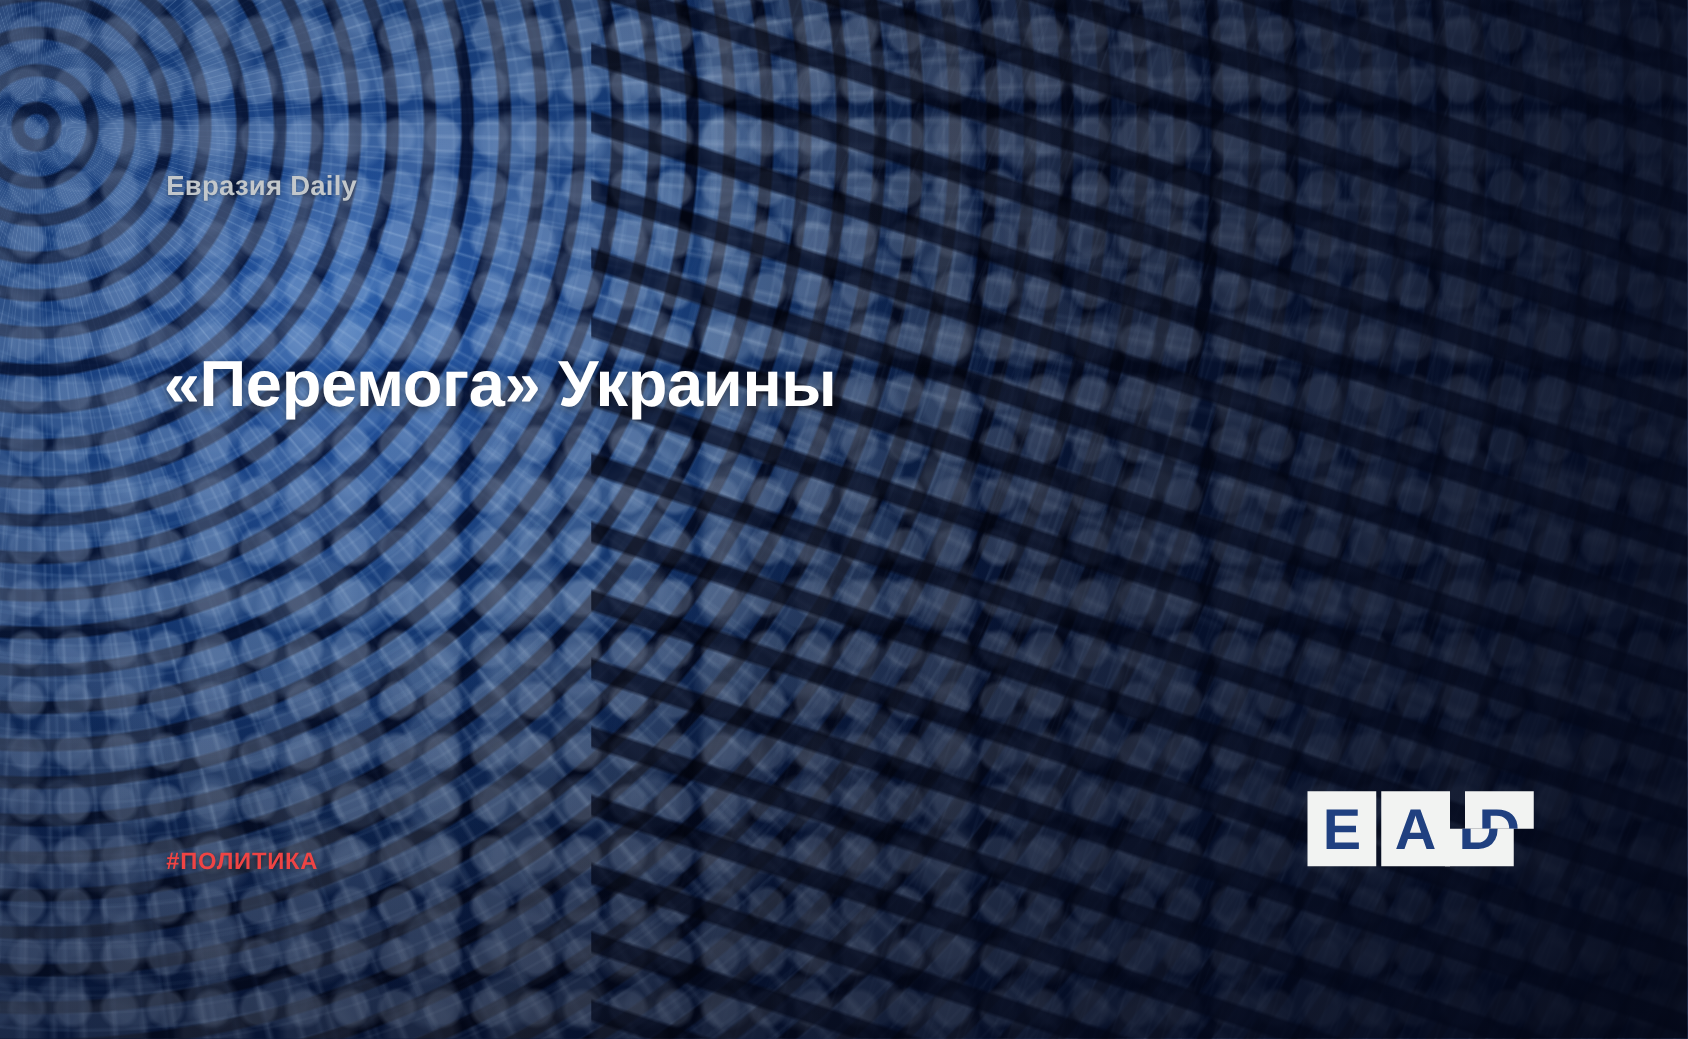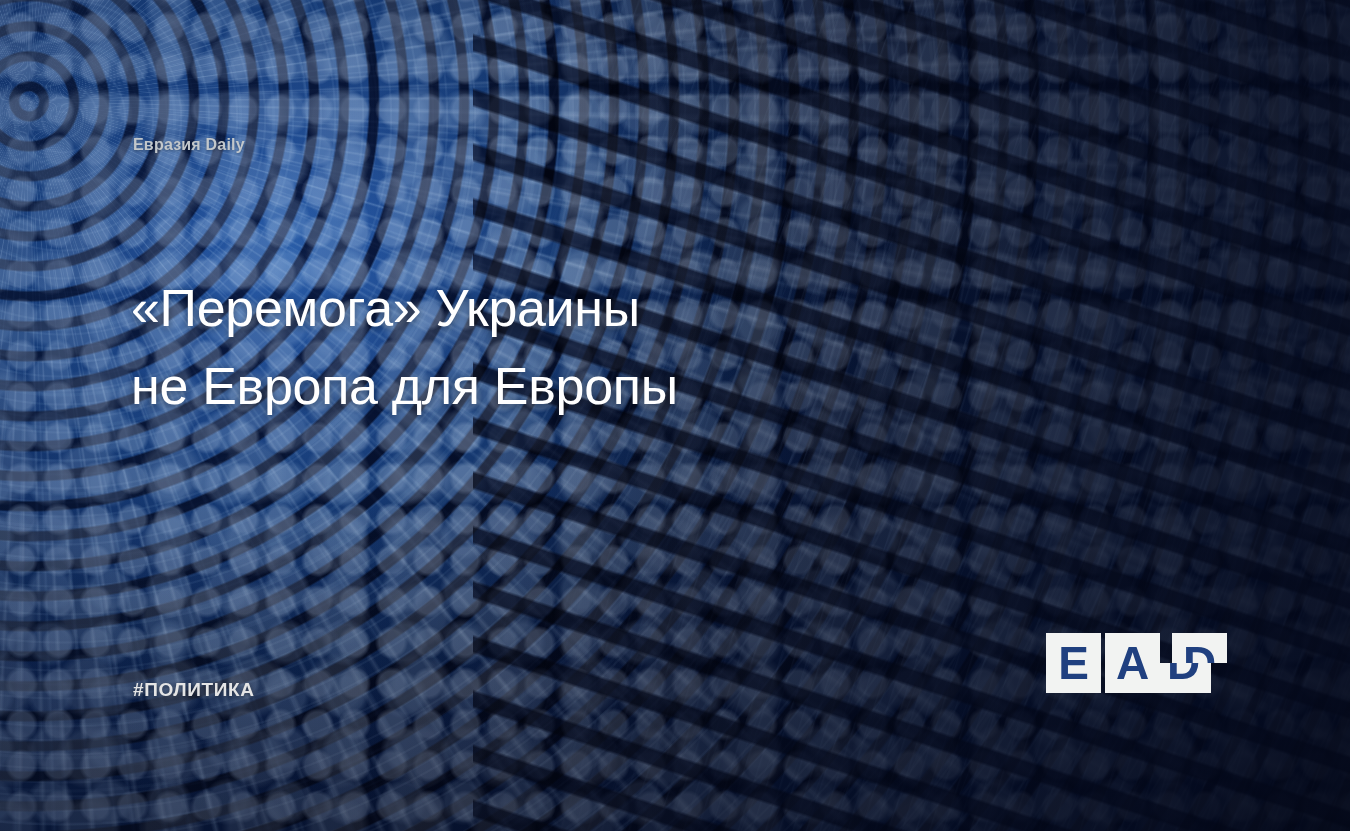--- a/index.html
+++ b/index.html
@@ -130,43 +130,43 @@
         rgba(8,20,52,.85) 30px,
         rgba(8,20,52,0) 33px,
         rgba(8,20,52,0) 52px);
     mix-blend-mode:multiply;
     opacity:.85;
   }
 
   
   .brand{
     position:absolute; left:133px; top:136px;
-    font-size:16px; font-weight:700; letter-spacing:.2px;
+    font-size:22px; font-weight:700; letter-spacing:.2px;
     color:#c2c7cb;
     text-shadow:0 1px 3px rgba(0,0,0,.35);
     white-space:nowrap;
   }
 
   .headline{
     position:absolute; left:131px; top:269px;
     width:880px;
     color:#ffffff;
     font-size:52px;
-    font-weight:400;
+    font-weight:700;
     line-height:78px;
     letter-spacing:-.3px;
     text-shadow:0 2px 7px rgba(0,0,0,.45);
     font-stretch:condensed;
   }
   .headline .ln{ display:block; white-space:nowrap; }
 
   .tag{
     position:absolute; left:133px; top:679px;
     font-size:19px; font-weight:700; letter-spacing:.6px;
-    color:#e5e5e5;
+    color:#ef4444;
     text-shadow:0 1px 4px rgba(0,0,0,.45);
   }
 
   
   .logo{
     position:absolute; left:1046px; top:633px;
     width:174px; height:60px;
     display:flex; gap:4px;
   }
   .tile{
@@ -209,21 +209,20 @@
   <div class="trail-mask"></div>
   <div class="speckle"></div>
   <div class="streaks-right"></div>
   <div class="streaks-right-dash"></div>
   <div class="bg-vignette"></div>
 
   <div class="brand">Евразия Daily</div>
 
   <h1 class="headline">
     <span class="ln">«Перемога» Украины</span>
-    <span class="ln">не Европа для Европы</span>
   </h1>
 
   <div class="tag">#ПОЛИТИКА</div>
 
   <div class="logo">
     <div class="tile">
       <span class="glyph">E</span>
     </div>
     <div class="tile">
       <span class="glyph">A</span>

